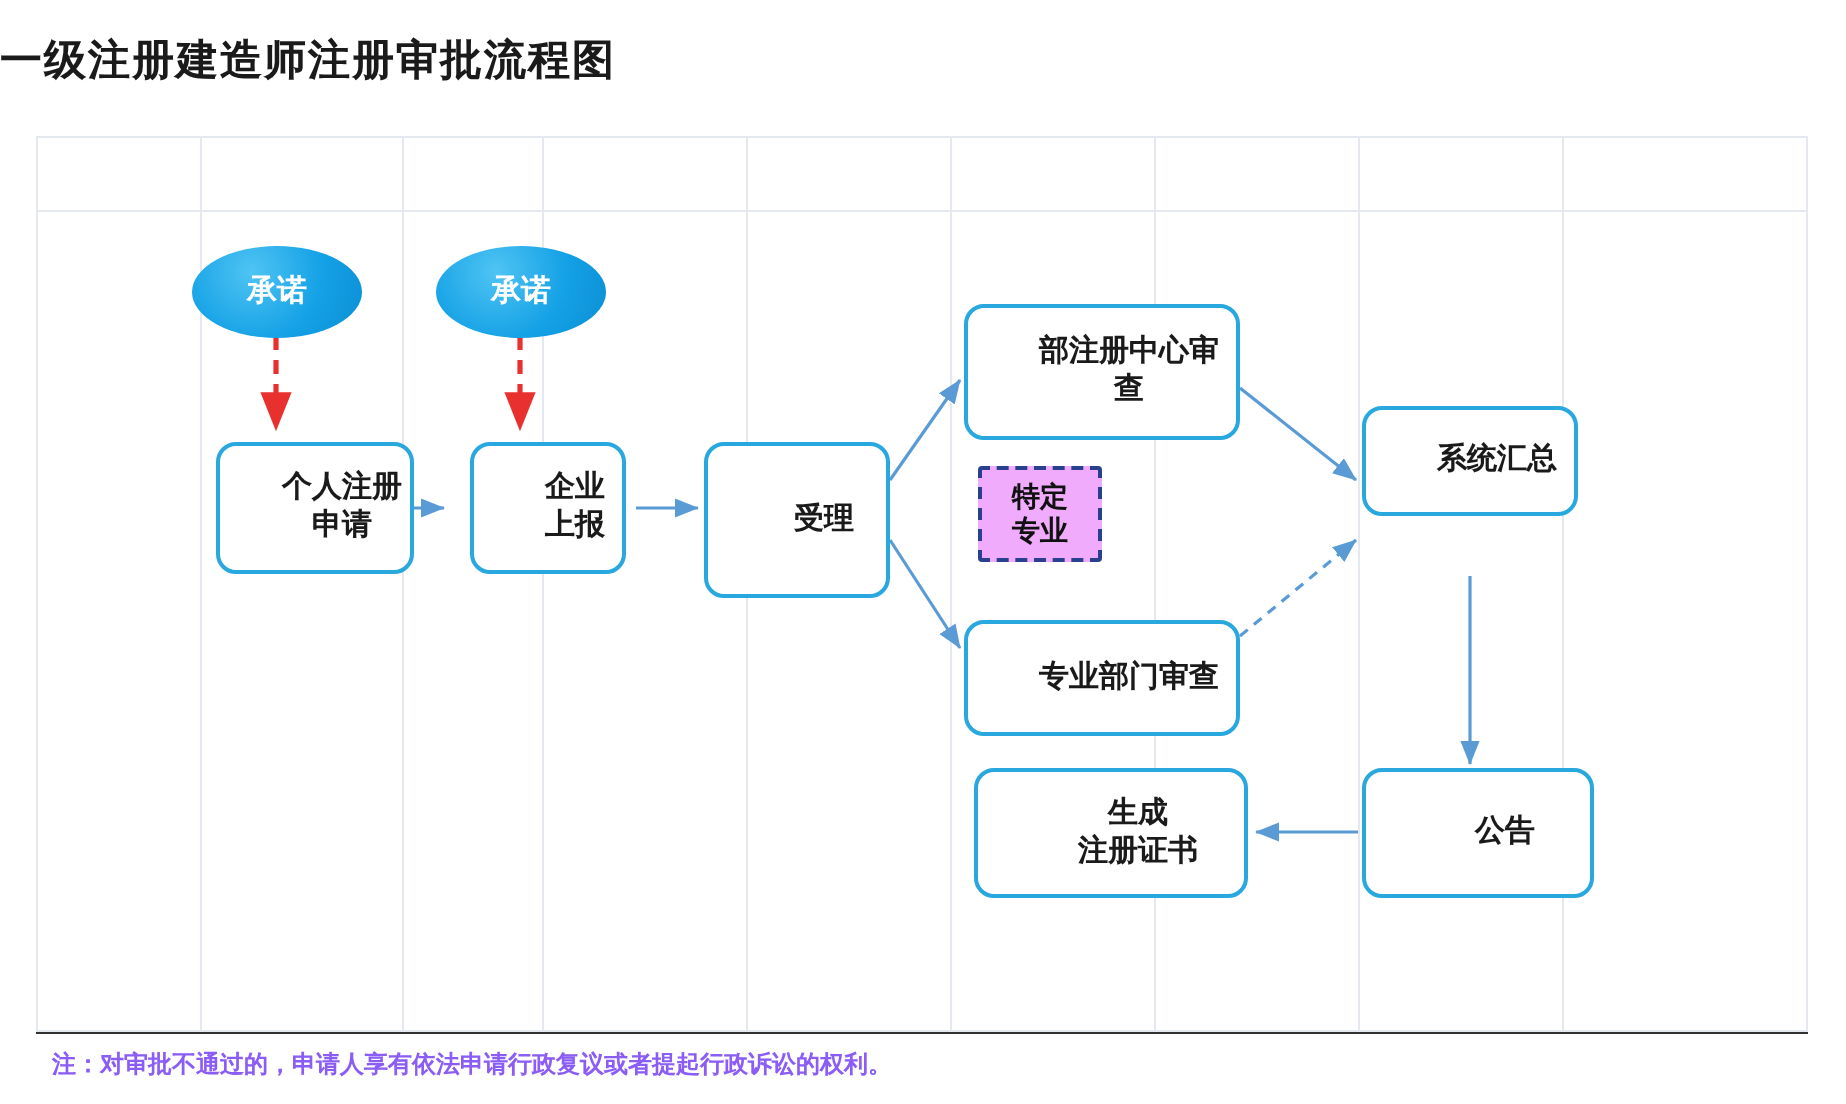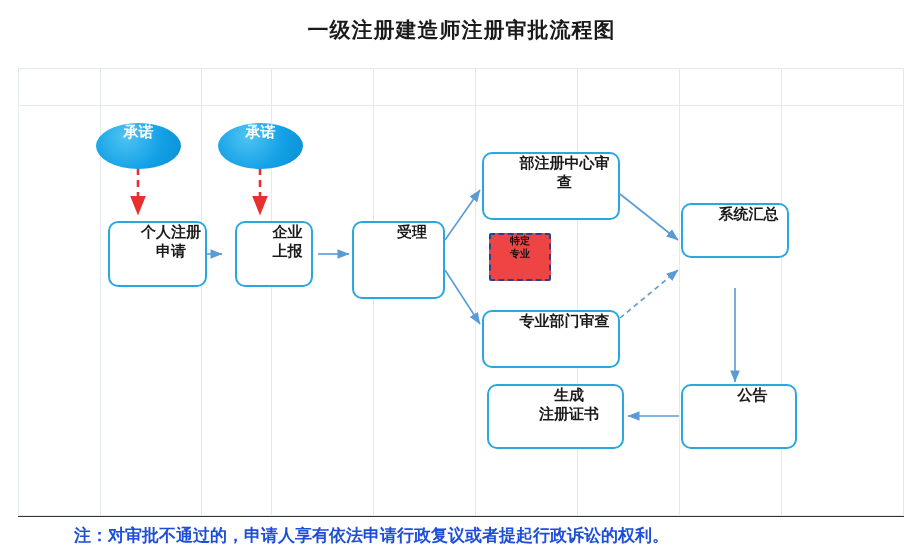--- a/index.html
+++ b/index.html
@@ -16,21 +16,20 @@
     height: 552px;
     background: #ffffff;
     overflow: hidden;
   }
   
   #title {
     position: absolute;
     left: 0;
     top: 16px;
     width: 923px;
-    text-align: center;
     font-size: 21px;
     font-weight: bold;
     color: #1a1a1a;
     letter-spacing: 1px;
   }
   
   #grid {
     position: absolute;
     left: 18px;
     top: 68px;
@@ -58,39 +57,39 @@
     top: 0;
     width: 923px;
     height: 552px;
     pointer-events: none;
   }
   
   .node {
     position: absolute;
     box-sizing: border-box;
     display: flex;
-    align-items: flex-start;
+    align-items: center;
     justify-content: center;
     text-align: center;
     color: #1a1a1a;
     font-weight: bold;
     line-height: 1.25;
   }
   .node.box {
     border: 2px solid #29a8e0;
     border-radius: 10px;
     background: #ffffff;
     font-size: 15px;
     padding-left: 27px;
   }
   .node.dashed {
     border: 2px dashed #2b3f8f;
     border-radius: 2px;
-    background: #ef4444;
-    font-size: 10px;
+    background: #f0abfc;
+    font-size: 14px;
     color: #111111;
   }
   .node.ellipse {
     border-radius: 50%;
     background: #13a3ea;
     background: radial-gradient(circle at 35% 28%, #4fc4f3 0%, #14a1e6 55%, #0b8ed2 100%);
     color: #ffffff;
     font-size: 15px;
     font-weight: bold;
     border: none;
@@ -101,25 +100,24 @@
     left: 18px;
     top: 516px;
     width: 886px;
     height: 1px;
     background: #333333;
   }
   #note {
     position: absolute;
     left: 26px;
     top: 524px;
-    font-size: 17px;
-    font-weight: bold;
-    color: #1d4ed8;
+    font-size: 12px;
+    font-weight: bold;
+    color: #8b5cf6;
     white-space: nowrap;
-    margin-left: 48px;
   }
 </style>
 </head>
 <body>
 
 <div id="page">
 
   <div id="title">一级注册建造师注册审批流程图</div>
 
   <div id="grid">

